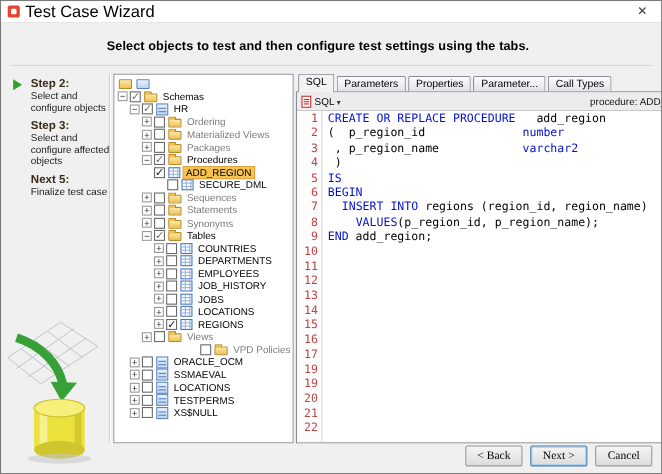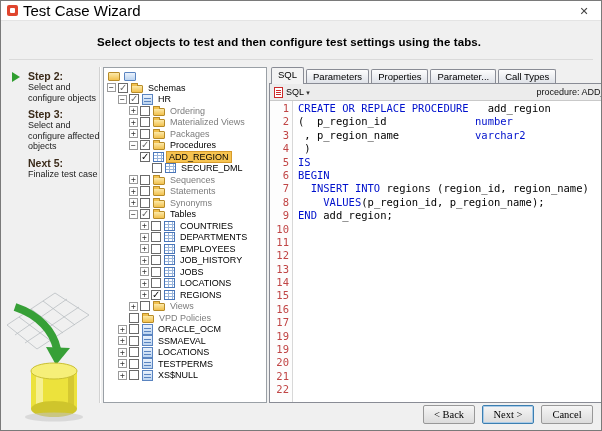--- a/index.html
+++ b/index.html
@@ -237,21 +237,21 @@
         <span class="chk checked"></span>
         <span class="ticon grid"></span>
         <span class="tlabel">REGIONS</span>
       </div>
       <div class="trow dim" style="padding-left: 25px;">
         <span class="exp">+</span>
         <span class="chk unchecked"></span>
         <span class="ticon folder"></span>
         <span class="tlabel">Views</span>
       </div>
-      <div class="trow dim" style="padding-left: 25px;">
+      <div class="trow dim" style=" justify-content: flex-end;">
         <span class="chk unchecked"></span>
         <span class="ticon folder"></span>
         <span class="tlabel">VPD Policies</span>
       </div>
       <div class="trow" style="padding-left: 14px;">
         <span class="exp">+</span>
         <span class="chk unchecked"></span>
         <span class="ticon db"></span>
         <span class="tlabel">ORACLE_OCM</span>
       </div>

